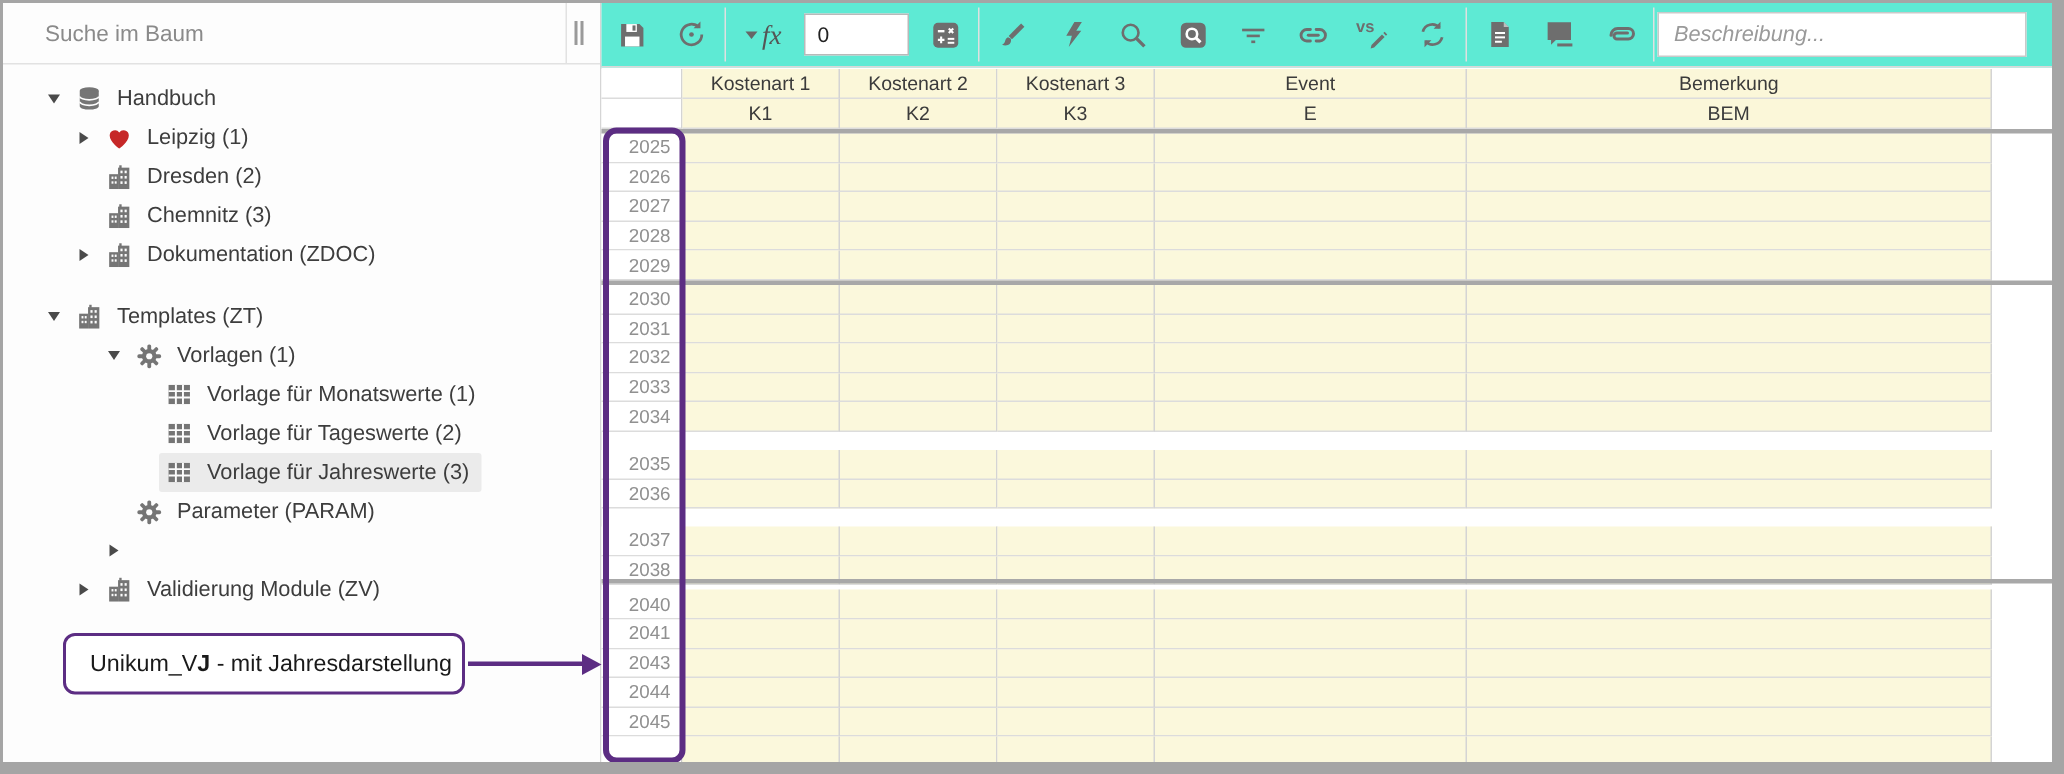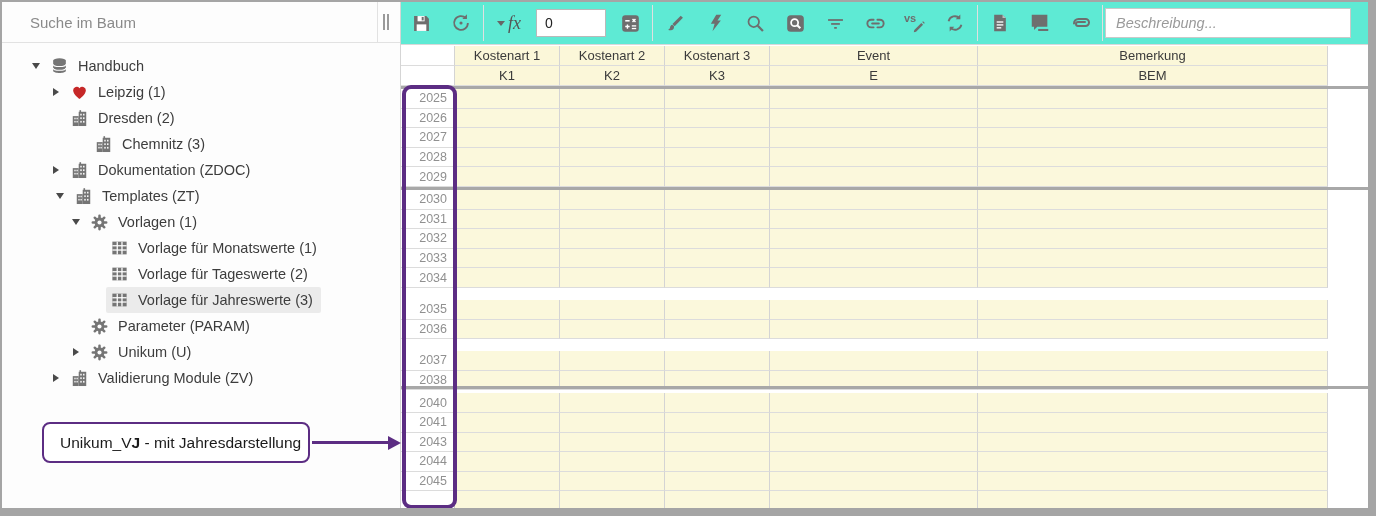--- a/index.html
+++ b/index.html
@@ -121,21 +121,21 @@
                   <rect x="13" y="10.5" width="1.8" height="2.2"></rect>
                   <rect x="16.5" y="10.5" width="1.8" height="2.2"></rect>
                   <rect x="13" y="15" width="1.8" height="2.2"></rect>
                   <rect x="16.5" y="15" width="1.8" height="2.2"></rect>
                 </g>
               </svg>
             </span>
             <span class="tlabel">Dresden (2)</span>
           </span>
         </div>
-        <div class="tree-item" style="padding-left: 68px;">
+        <div class="tree-item" style="padding-left: 44px;">
           <span class="arrowbox"></span>
           <span class="hl">
             <span class="ticon">
               <svg width="19" height="19" viewBox="0 0 24 24">
                 <rect x="3.5" y="9" width="7.5" height="12.5" fill="#757575"></rect>
                 <rect x="11" y="3.5" width="9.5" height="18" fill="#757575"></rect>
                 <rect x="12" y="1.5" width="2" height="2.5" fill="#757575"></rect>
                 <g fill="#fdfdfd">
                   <rect x="5.5" y="11" width="1.6" height="2"></rect>
                   <rect x="8.2" y="11" width="1.6" height="2"></rect>
@@ -173,21 +173,21 @@
                   <rect x="13" y="10.5" width="1.8" height="2.2"></rect>
                   <rect x="16.5" y="10.5" width="1.8" height="2.2"></rect>
                   <rect x="13" y="15" width="1.8" height="2.2"></rect>
                   <rect x="16.5" y="15" width="1.8" height="2.2"></rect>
                 </g>
               </svg>
             </span>
             <span class="tlabel">Dokumentation (ZDOC)</span>
           </span>
         </div>
-        <div class="tree-item" style="padding-left: 48px;">
+        <div class="tree-item" style="padding-left: 24px; margin-top: 15px;">
           <span class="arrowbox">
             <span class="tri-down"></span>
           </span>
           <span class="hl">
             <span class="ticon">
               <svg width="19" height="19" viewBox="0 0 24 24">
                 <rect x="3.5" y="9" width="7.5" height="12.5" fill="#757575"></rect>
                 <rect x="11" y="3.5" width="9.5" height="18" fill="#757575"></rect>
                 <rect x="12" y="1.5" width="2" height="2.5" fill="#757575"></rect>
                 <g fill="#fdfdfd">
@@ -293,35 +293,20 @@
                 <circle cx="12" cy="12" r="2.6" fill="#fdfdfd"></circle>
               </svg>
             </span>
             <span class="tlabel">Parameter (PARAM)</span>
           </span>
         </div>
         <div class="tree-item" style="padding-left: 64px;">
           <span class="arrowbox">
             <span class="tri-right"></span>
           </span>
-          <span class="hl">
-            <span class="ticon">
-              <svg width="19" height="19" viewBox="0 0 24 24">
-                <g fill="#757575">
-                  <rect x="10.4" y="2" width="3.2" height="20" rx="1.4"></rect>
-                  <rect x="10.4" y="2" width="3.2" height="20" rx="1.4" transform="rotate(45 12 12)"></rect>
-                  <rect x="10.4" y="2" width="3.2" height="20" rx="1.4" transform="rotate(90 12 12)"></rect>
-                  <rect x="10.4" y="2" width="3.2" height="20" rx="1.4" transform="rotate(135 12 12)"></rect>
-                  <circle cx="12" cy="12" r="6.2"></circle>
-                </g>
-                <circle cx="12" cy="12" r="2.6" fill="#fdfdfd"></circle>
-              </svg>
-            </span>
-            <span class="tlabel">Unikum (U)</span>
-          </span>
         </div>
         <div class="tree-item" style="padding-left: 44px;">
           <span class="arrowbox">
             <span class="tri-right"></span>
           </span>
           <span class="hl">
             <span class="ticon">
               <svg width="19" height="19" viewBox="0 0 24 24">
                 <rect x="3.5" y="9" width="7.5" height="12.5" fill="#757575"></rect>
                 <rect x="11" y="3.5" width="9.5" height="18" fill="#757575"></rect>

